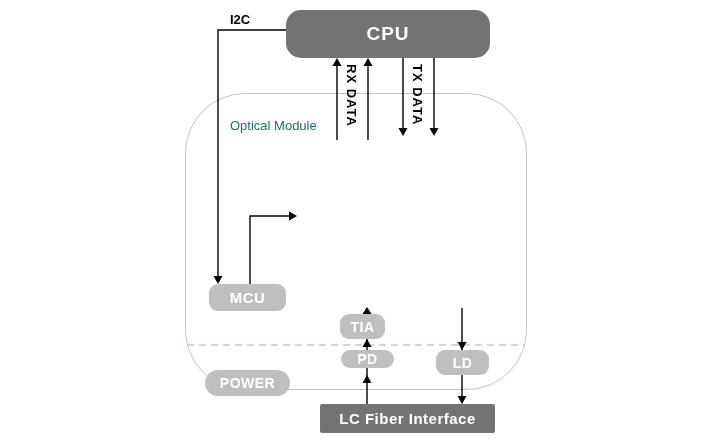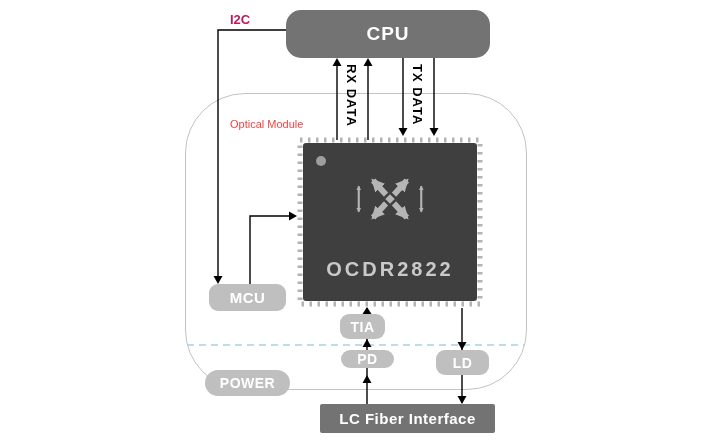--- a/index.html
+++ b/index.html
@@ -6,21 +6,21 @@
   html,body { background:#fff; }
   body { font-family:"Liberation Sans", sans-serif; }
   .stage { position:relative; width:720px; height:440px; background:#fff; overflow:hidden; }
 
   
   .module-frame {
     position:absolute; left:185px; top:93px; width:342px; height:297px;
     border:1.5px solid #c3c3c3; border-radius:60px; background:transparent;
   }
   .module-title {
-    position:absolute; left:230px; top:118px; font-size:11px; color:#ef4444;
+    position:absolute; left:230px; top:118px; font-size:13px; color:#0f766e;
   }
 
   
   .connectors { position:absolute; left:0; top:0; pointer-events:none; }
 
   
   .blk {
     position:absolute; display:flex; align-items:center; justify-content:center;
     color:#fff; font-weight:bold; background:#bfbfbf; border-radius:9px;
     font-size:14px; letter-spacing:.5px;
@@ -28,21 +28,21 @@
   .blk.red { background:#737373; }
   .blk.cpu   { left:286px; top:10px;  width:204px; height:48px; font-size:19px; border-radius:15px; letter-spacing:1px; }
   .blk.fiber { left:320px; top:404px; width:175px; height:29px; font-size:15px; border-radius:2px; }
   .blk.mcu   { left:209px; top:284px; width:77px;  height:27px; font-size:15px; }
   .blk.tia   { left:340px; top:314px; width:45px;  height:25px; }
   .blk.power { left:205px; top:370px; width:85px;  height:26px;border-radius:13px; }
   .blk.pd    { left:341px; top:350px; width:53px;  height:18px; }
   .blk.ld    { left:436px; top:350px; width:53px;  height:25px; }
 
   
-  .lbl { position:absolute; font-weight:bold; font-size:13px; color:#be185d; }
+  .lbl { position:absolute; font-weight:bold; font-size:13px; color:#000000; }
   .lbl.i2c { left:230px; top:12px; }
   .vlabel {
     position:absolute; writing-mode:vertical-rl; font-weight:bold; font-size:13px;
     color:#000; letter-spacing:1px;
   }
   .vlabel.rx { left:344px; top:64px; }
   .vlabel.tx { left:410px; top:64px; }
 
   
   .chip { position:absolute; left:297px; top:137px; width:186px; height:170px; }
@@ -88,44 +88,20 @@
       <polygon points="434,136 429.5,128 438.5,128"></polygon>
       <polygon points="297,216 289,211.5 289,220.5"></polygon>
       <polygon points="367,307 362.5,314 371.5,314"></polygon>
       <polygon points="367,339 362.5,347 371.5,347"></polygon>
       <polygon points="367,375 362.5,383 371.5,383"></polygon>
       <polygon points="462,350 457.5,342 466.5,342"></polygon>
       <polygon points="462,404 457.5,396 466.5,396"></polygon>
     </g>
   </svg>
 
-  <div class="chip">
-    <svg class="chip-pins" width="186" height="170">
-      <rect x="3" y="3" width="180" height="164" fill="none" stroke="#b3b3b3" stroke-width="5" stroke-dasharray="2.5 5.5"></rect>
-    </svg>
-    <div class="chip-die">
-      <span class="chip-dot"></span>
-      <svg class="chip-logo" viewBox="0 0 100 90" width="86" height="76">
-        <defs>
-          <marker id="lgm" viewBox="0 0 10 10" refX="8" refY="5" markerWidth="2.2" markerHeight="2.2" orient="auto-start-reverse">
-            <path d="M0,0 L10,5 L0,10 Z" fill="#b5b5b5"></path>
-          </marker>
-        </defs>
-        <g stroke="#b5b5b5">
-          <line x1="30" y1="23" x2="70" y2="67" stroke-width="7" marker-start="url(#lgm)" marker-end="url(#lgm)"></line>
-          <line x1="70" y1="23" x2="30" y2="67" stroke-width="7" marker-start="url(#lgm)" marker-end="url(#lgm)"></line>
-          <line x1="13" y1="30" x2="13" y2="60" stroke-width="2.5" marker-start="url(#lgm)" marker-end="url(#lgm)"></line>
-          <line x1="87" y1="30" x2="87" y2="60" stroke-width="2.5" marker-start="url(#lgm)" marker-end="url(#lgm)"></line>
-        </g>
-        <rect x="43" y="38" width="14" height="14" fill="#3f3f3f" transform="rotate(45 50 45)"></rect>
-        <rect x="46" y="41" width="8" height="8" fill="#b5b5b5" transform="rotate(45 50 45)"></rect>
-      </svg>
-      <div class="chip-label">OCDR2822</div>
-    </div>
-  </div>
 
   <div class="blk red cpu">CPU</div>
   <div class="blk mcu">MCU</div>
   <div class="blk tia">TIA</div>
   <div class="blk power">POWER</div>
   <div class="blk pd">PD</div>
   <div class="blk ld">LD</div>
   <div class="blk red fiber">LC Fiber Interface</div>
 
   <div class="module-title">Optical Module</div>

